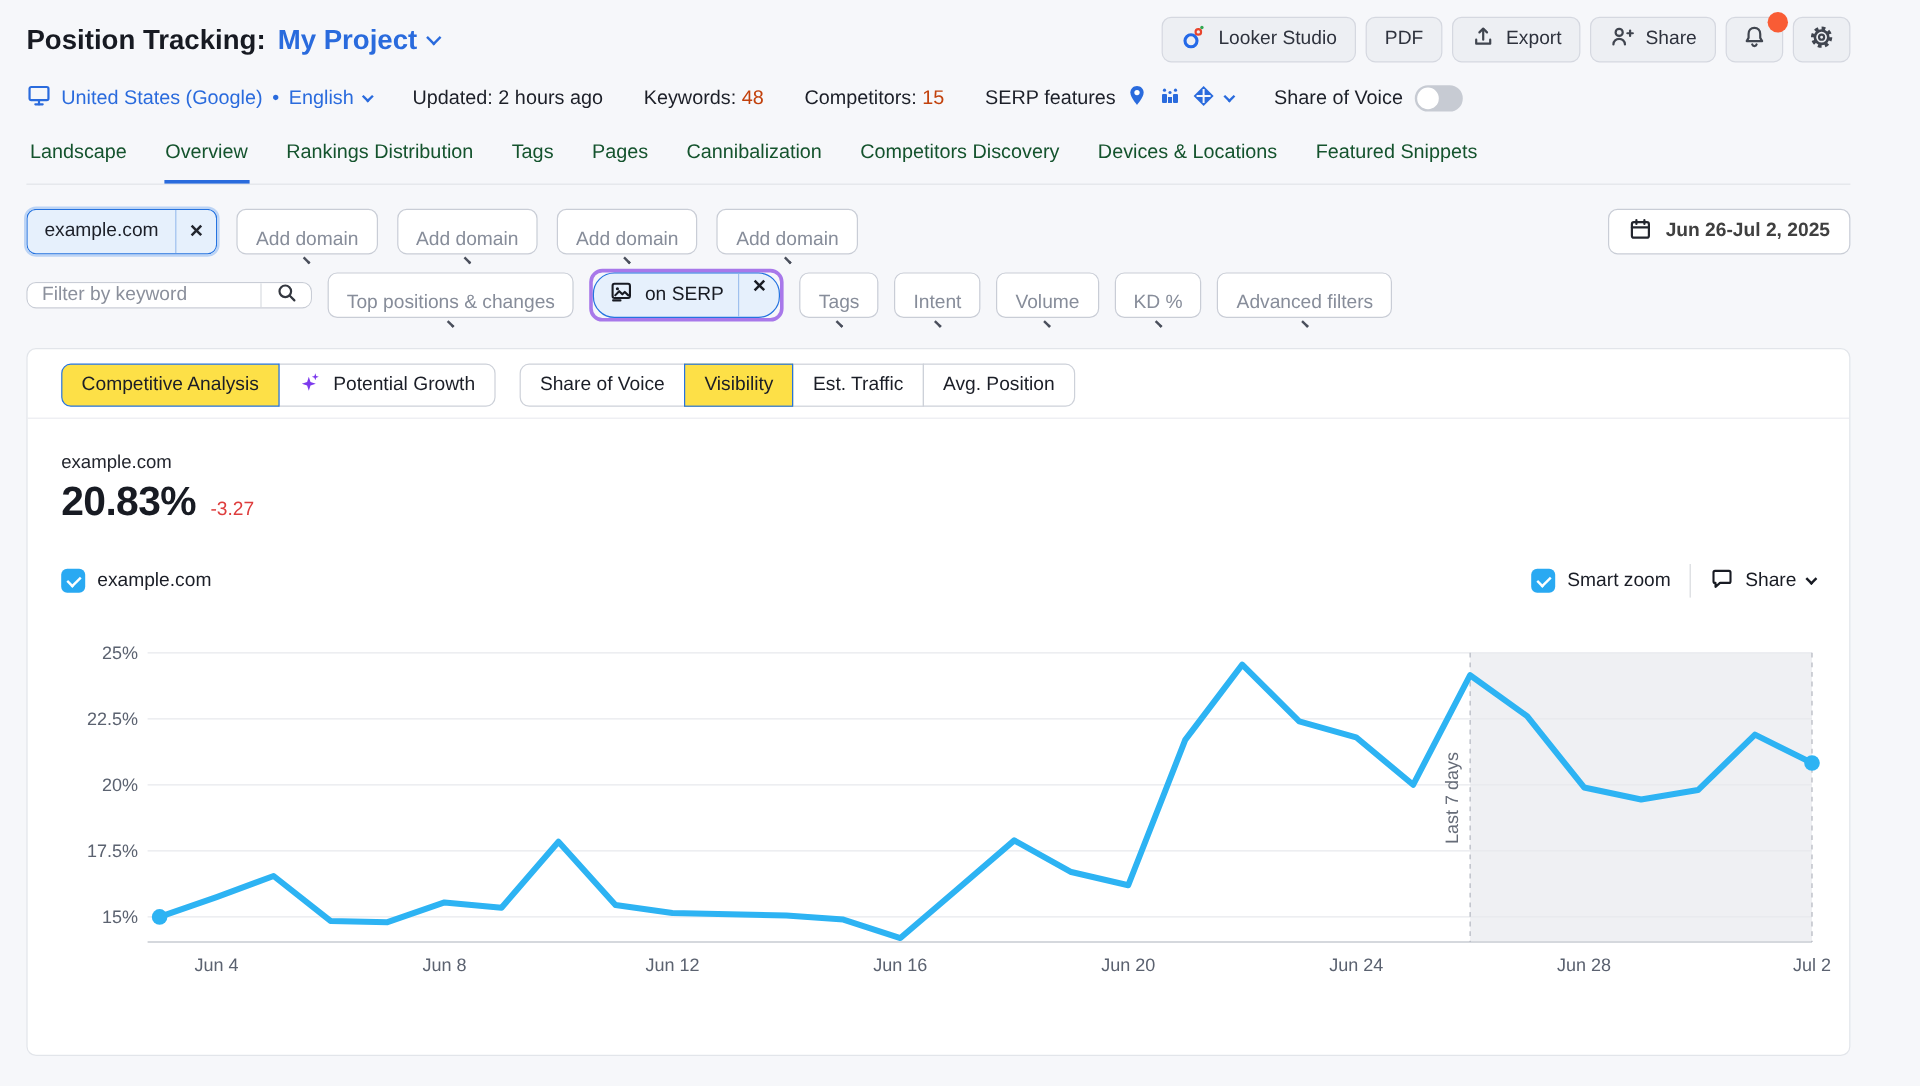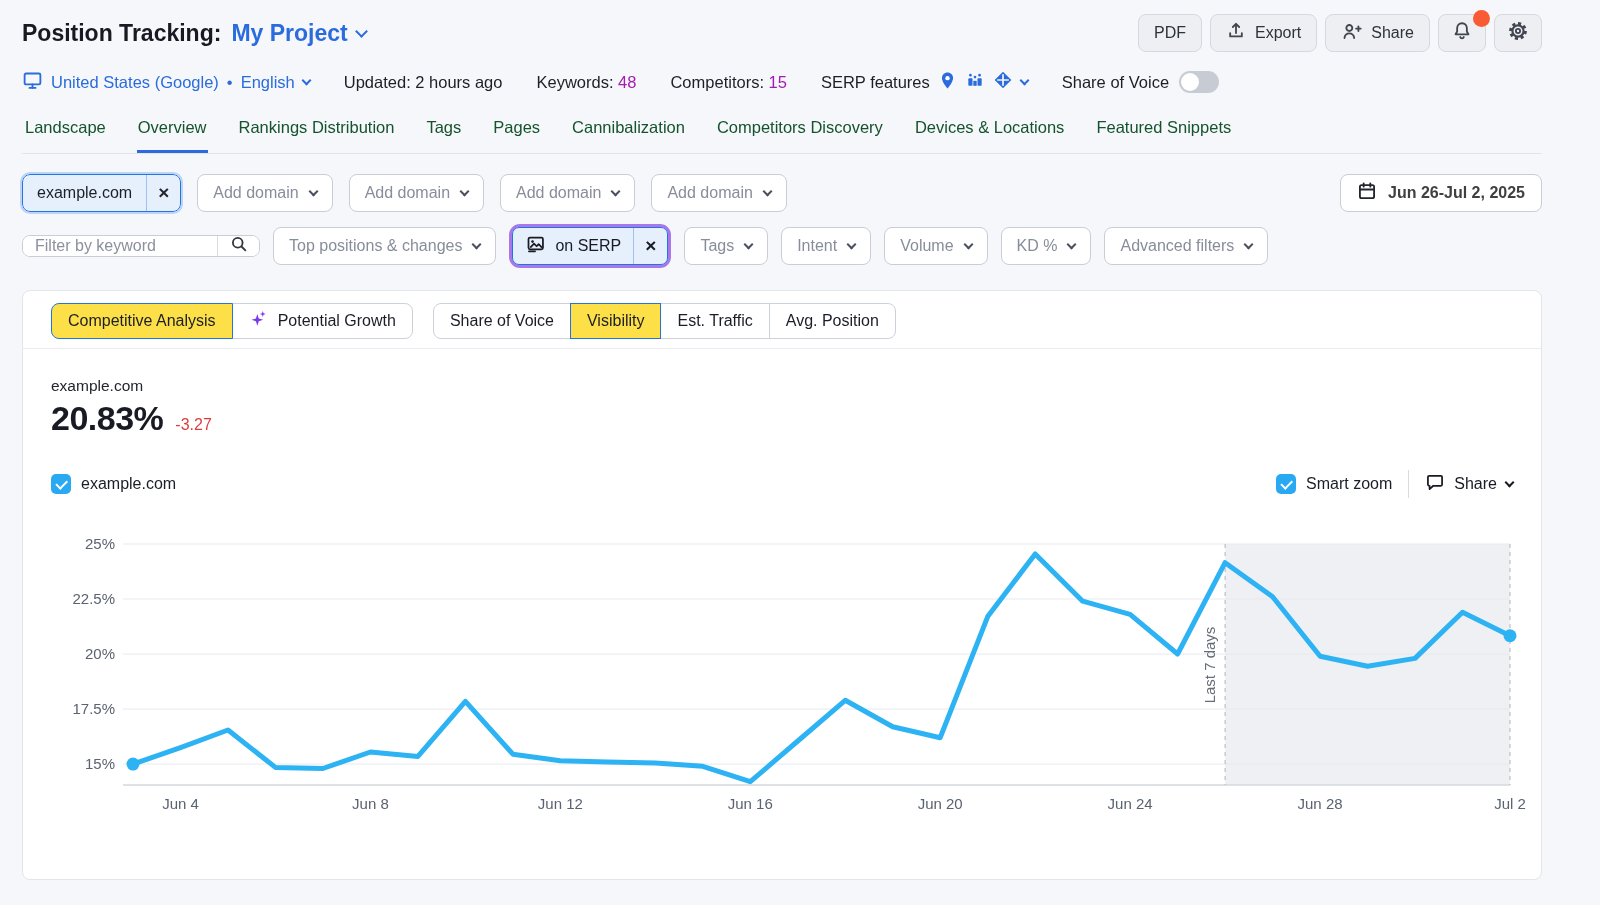--- a/index.html
+++ b/index.html
@@ -19,21 +19,21 @@
     color:#2e323d; font-family:inherit; cursor:pointer; }
   .btn svg { flex:0 0 auto; }
   .btn.icon-only { padding:0 12px; position:relative; }
   .notif-dot { position:absolute; top:-5px; right:-5px; width:17px; height:17px;
     border-radius:50%; background:#f95c35; }
 
   
   .meta-row { display:flex; align-items:center; gap:34px; margin-top:12px; height:28px; font-size:16.5px; }
   .loc { display:flex; align-items:center; gap:8px; color:#2a6bdd; cursor:pointer; }
   .meta-item { color:#1c1f28; }
-  .meta-item .val-link { color:#a21caf; }
+  .meta-item .val-link { color:#c2410c; }
   .serp-wrap { display:flex; align-items:center; gap:8px; }
   .sov-wrap { display:flex; align-items:center; gap:10px; }
   .toggle { width:40px; height:22px; border-radius:11px; background:#c7cbd3; position:relative; cursor:pointer; }
   .toggle .knob { position:absolute; left:2px; top:2px; width:18px; height:18px; border-radius:50%; background:#fff; }
 
   
   .chev { display:inline-block; width:9px; height:9px; border-right:2.4px solid currentColor;
     border-bottom:2.4px solid currentColor; transform:rotate(45deg); margin-top:-4px; }
   .chev.sm { width:7px; height:7px; border-width:2px; }
 
@@ -44,36 +44,36 @@
   .tab.active { border-bottom-color:#2a6bdd; }
 
   
   .filter-row { display:flex; align-items:center; margin-top:20px; gap:16px; }
   .filter-row.second { margin-top:12px; gap:13px; }
   .chip { display:flex; align-items:center; height:38px; background:#e6f0fc; border:1px solid #2573e0;
     border-radius:8px; outline:2px solid #bcd4f5; outline-offset:0; overflow:hidden; cursor:pointer; }
   .chip .chip-label { padding:0 14px; font-size:16px; color:#1c1f28; }
   .chip .chip-div { width:1px; align-self:stretch; background:#9fc0ee; }
   .chip .chip-x { padding:0 11px; font-size:19px; font-weight:700; color:#23262e; }
-  .dd { display:flex; align-items:center; gap:11px; height:38px; padding:4px 15px; background:#fff;
-    border:1px solid #c9cdd6; border-radius:8px; font-size:16px; color:#878d9a; cursor:pointer; white-space:nowrap; }
+  .dd { display:flex; align-items:center; gap:11px; height:38px; padding:16px 15px; background:#fff;
+    border:1px solid #c9cdd6; border-radius:8px; font-size:16px; color:#878d9a; cursor:pointer; white-space:nowrap;flex-direction:column; }
   .dd .chev { color:#4a4f5c; }
   .spacer { flex:1; }
   .date-btn { display:flex; align-items:center; gap:11px; height:38px; padding:0 16px; background:#fff;
     border:1px solid #c9cdd6; border-radius:8px; font-size:16px; font-weight:700; color:#404040; cursor:pointer; }
   .kw-input { display:flex; height:22px; width:238px; background:#fff; border:1px solid #c9cdd6;
     border-radius:8px; overflow:hidden; }
   .kw-input input { flex:1; border:none; outline:none; padding:0 12px; font-size:16px;
     font-family:inherit; color:#1c1f28; min-width:0; }
   .kw-input input::placeholder { color:#8b909c; }
   .kw-search { width:42px; display:flex; align-items:center; justify-content:center;
     border-left:1px solid #d9dce2; background:#fff; cursor:pointer; }
   .hl-purple { border:3px solid #a878ea; border-radius:11px; padding:0; }
-  .serp-chip { display:flex; align-items:center; height:38px; background:#e6f0fc;
-    border:1px solid #2573e0; border-radius:7px; overflow:hidden; cursor:pointer; }
+  .serp-chip { display:flex; height:38px; background:#e6f0fc;
+    border:1px solid #2573e0; border-radius:18px; overflow:hidden; cursor:pointer; }
   .serp-chip .s-label { display:flex; align-items:center; gap:9px; padding:0 12px; font-size:16px; color:#181b23; }
   .serp-chip .chip-div { width:1px; align-self:stretch; background:#9fc0ee; }
   .serp-chip .chip-x { padding:0 11px; font-size:19px; font-weight:700; color:#181b23; }
 
   
   .card { margin-top:22px; background:#fff; border:1px solid #e2e5ea; border-radius:8px; height:590px; }
   .seg-row { display:flex; gap:20px; padding:12px 28px 0; }
   .seg-group { display:flex; }
   .seg { height:36px; display:flex; align-items:center; gap:9px; padding:0 16px; background:#fff;
     border:1px solid #cdd1d9; font-size:16px; color:#1b1e27; cursor:pointer; margin-left:-1px; position:relative; }
@@ -106,20 +106,30 @@
   <header class="topbar">
     <div class="title-wrap">
       <span class="page-title">Position Tracking:</span>
       <button class="project-btn">
         <span>My Project</span>
         <i class="chev"></i>
       </button>
     </div>
     <div class="top-actions">
       <button class="btn">
+        <span>
+          <svg width="22" height="22" viewBox="0 0 22 22">
+            <circle cx="8.5" cy="14" r="5" fill="none" stroke="#2469e8" stroke-width="2.6"></circle>
+            <circle cx="14.6" cy="6.6" r="2.3" fill="none" stroke="#e8442c" stroke-width="1.8"></circle>
+            <circle cx="17.6" cy="2.9" r="1.4" fill="#34a853"></circle>
+          </svg>
+        </span>
+        <span>Looker Studio</span>
+      </button>
+      <button class="btn">
         <span>PDF</span>
       </button>
       <button class="btn">
         <span>
           <svg width="20" height="20" viewBox="0 0 24 24" fill="none" stroke="#40454f" stroke-width="2.2" stroke-linecap="round" stroke-linejoin="round">
             <path d="M12 14.5V4"></path>
               <path d="M8.2 7.2 12 3.4l3.8 3.8"></path>
               <path d="M5 14.5v4h14v-4"></path>
           </svg>
         </span>

